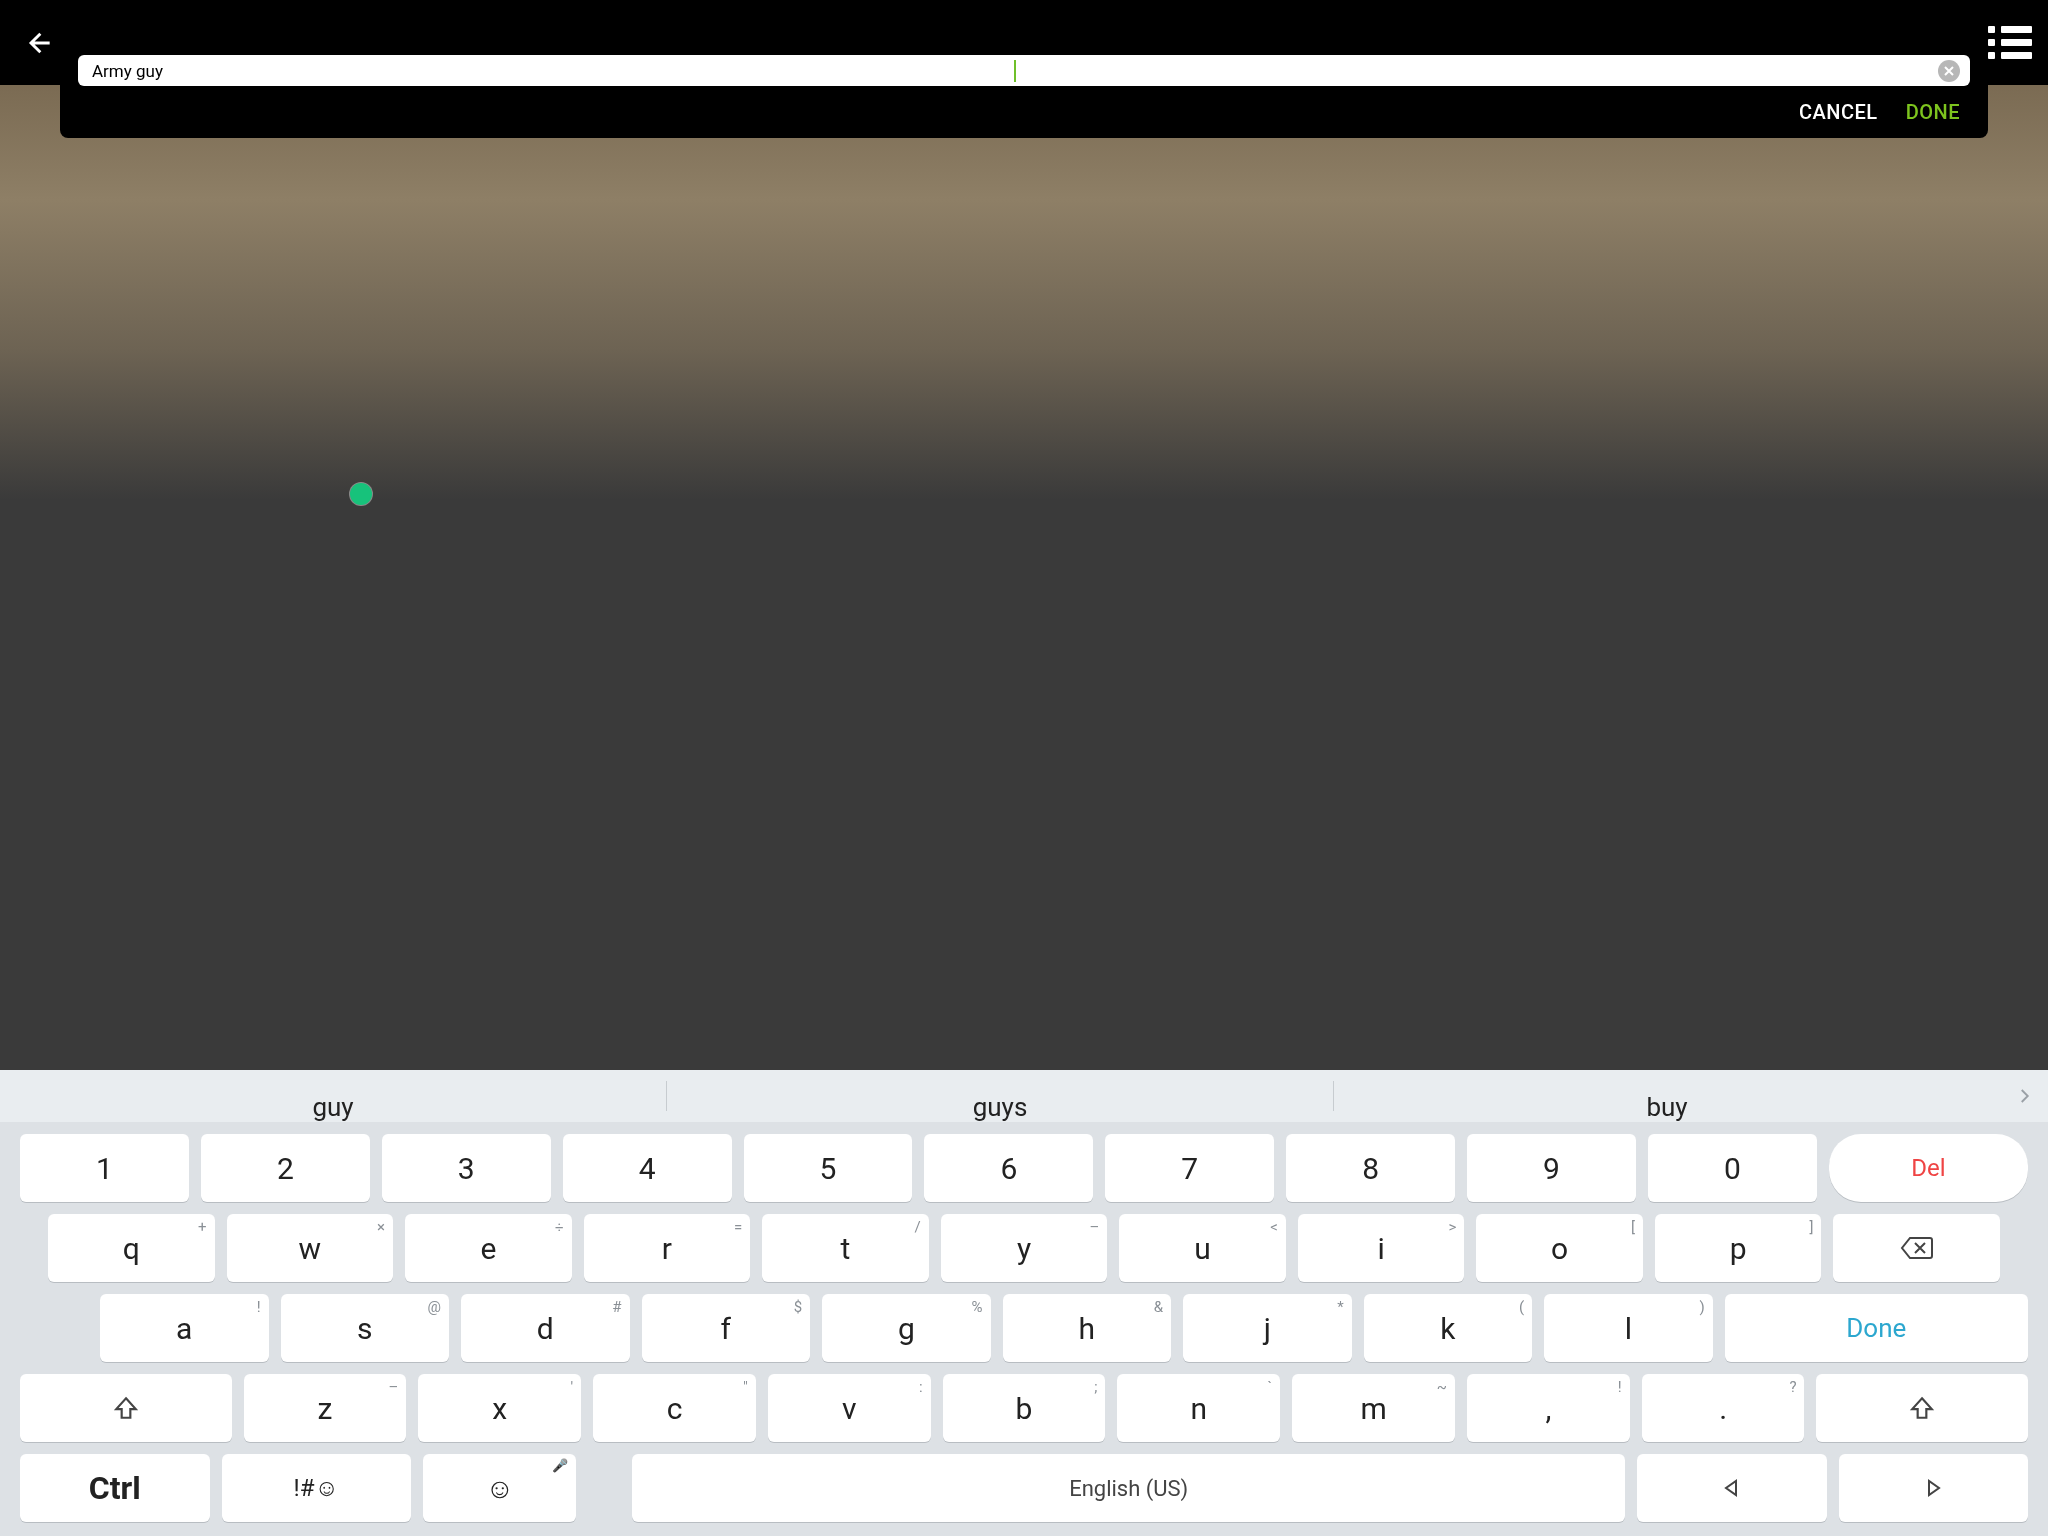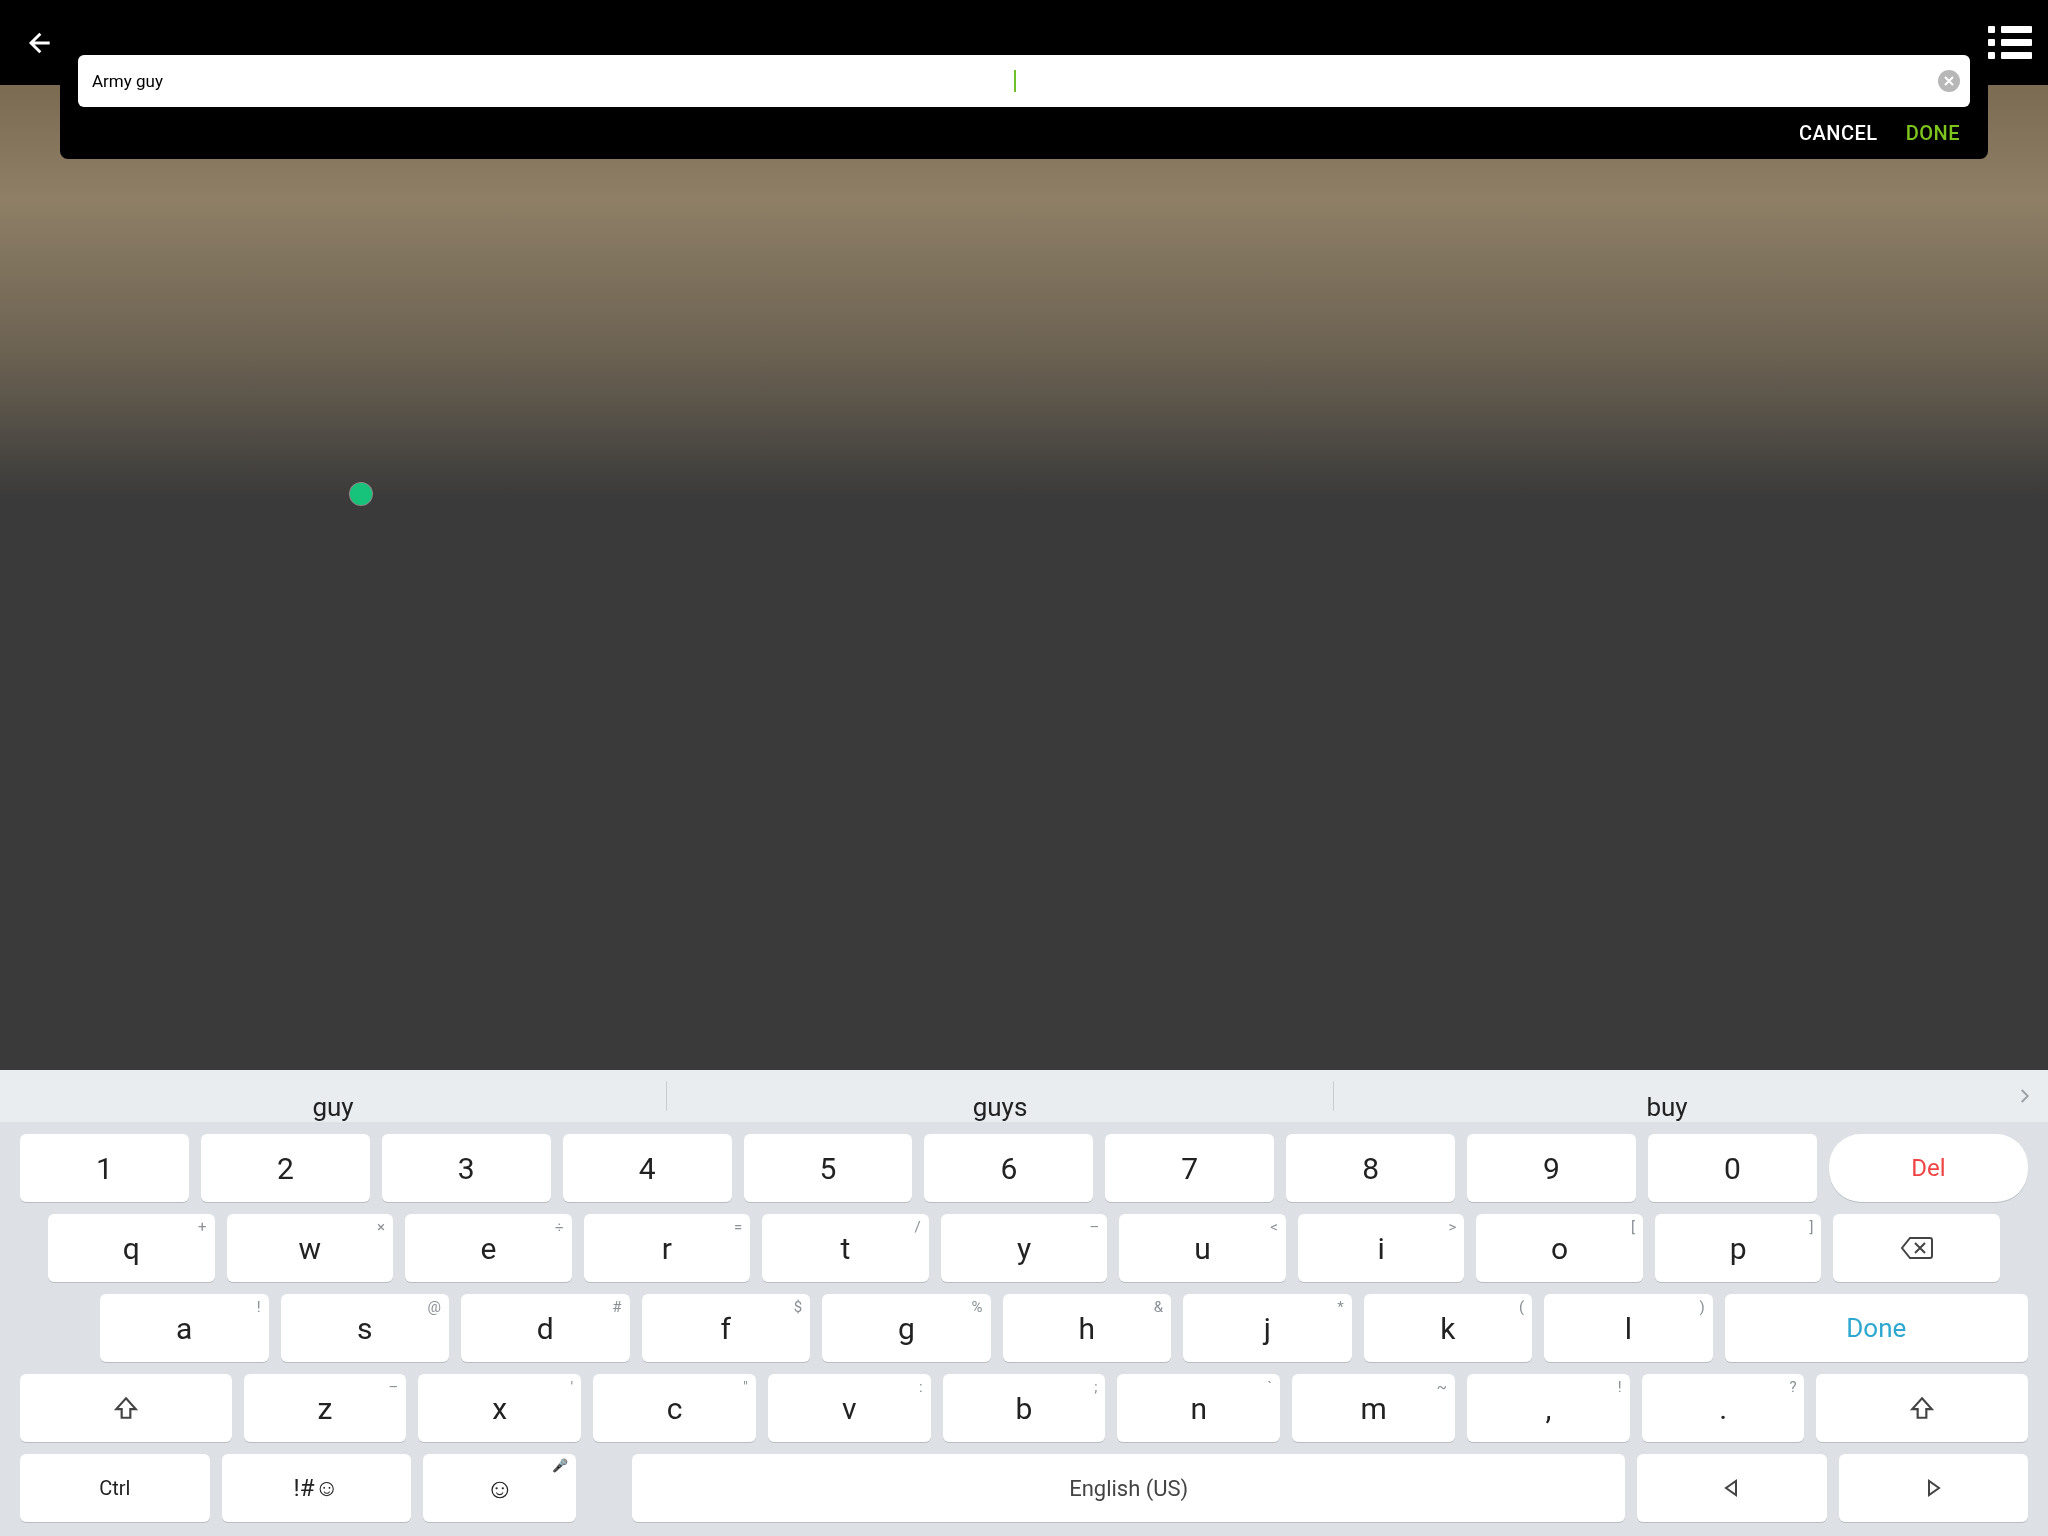--- a/index.html
+++ b/index.html
@@ -9,21 +9,21 @@
   
   .topbar { position: absolute; top: 0; left: 0; right: 0; height: 85px; background: #000; display: flex; align-items: center; padding: 0 16px; z-index: 5; }
   .back-btn { width: 44px; height: 44px; display:flex; align-items:center; justify-content:center; cursor:pointer; }
   .back-btn svg { stroke: #fff; stroke-width: 2.5; fill:none; }
   .hamburger { margin-left:auto; width:44px; height:44px; display:flex; flex-direction:column; justify-content:center; gap:6px; cursor:pointer; }
   .hamburger .row { display:flex; align-items:center; gap:6px; }
   .hamburger .dot { width:7px; height:7px; background:#fff; border-radius:1px; }
   .hamburger .bar { height:7px; flex:1; background:#fff; border-radius:1px; }
 
   .input-panel { position:absolute; top:55px; left:60px; right:60px; background:#000; border-radius:8px; z-index:6; padding-bottom:0; }
-  .text-field { margin:0 18px; background:#fff; border-radius:6px; height:52px; display:flex; align-items:center; padding:0 10px 0 14px; }
+  .text-field { margin:0 18px; background:#fff; border-radius:6px; height:31px; display:flex; align-items:center; padding:0 10px 0 14px; }
   .text-field input { flex:1; border:none; outline:none; font-size:17px; color:#000; background:transparent; }
   .text-field .cursor { width:2px; height:22px; background:#6fc02a; margin-left:-1px; }
   .clear-btn { width:22px; height:22px; border-radius:50%; background:#b7b7b7; display:flex; align-items:center; justify-content:center; cursor:pointer; }
   .clear-btn svg { stroke:#fff; stroke-width:2; }
   .panel-actions { display:flex; justify-content:flex-end; gap:28px; padding:14px 28px 14px 0; }
   .act-cancel { color:#fff; font-size:20px; letter-spacing:0.5px; cursor:pointer; font-weight:500;margin-left:12px; }
   .act-done { color:#7dc41e; font-size:20px; letter-spacing:0.5px; cursor:pointer; font-weight:500; }
 
   
   .photo { flex:1; background: linear-gradient(180deg,#000 0,#000 80px,#7a6a52 80px,#8e7f66 200px,#6d6353 350px,#3a3a3a 500px); position:relative; }
@@ -47,21 +47,21 @@
   .krow.r2 { padding:0 48px 0 48px; }
   .krow.r2 .key { flex:1; }
   .krow.r2 .key.bksp { flex:1; }
   .krow.r3 { padding:0 20px 0 100px; }
   .krow.r3 .key { flex:1; }
   .krow.r3 .key.kb-done { flex:1.8; }
   .krow.r4 { padding:0 20px; }
   .krow.r4 .key { flex:1; }
   .krow.r4 .key.shift { flex:1.3; }
   .krow.r5 { padding:0 20px; }
-  .krow.r5 .key.ctrl { flex:1.05; font-size:20px; }
+  .krow.r5 .key.ctrl { flex:1.05; font-size:32px;font-weight:bold; }
   .krow.r5 .key.sym  { flex:1.05; font-size:24px; }
   .krow.r5 .key.emoji { flex:0.85; font-size:28px; position:relative; }
   .krow.r5 .key.space { flex:5.5; font-size:22px; color:#444;margin-left:44px; }
   .krow.r5 .key.arrow { flex:1.05; }
 
   .key svg { stroke:#444; stroke-width:2; fill:none; }
   .key .mic { position:absolute; top:4px; right:8px; font-size:13px; color:#9aa0a6; }
 
   
   

